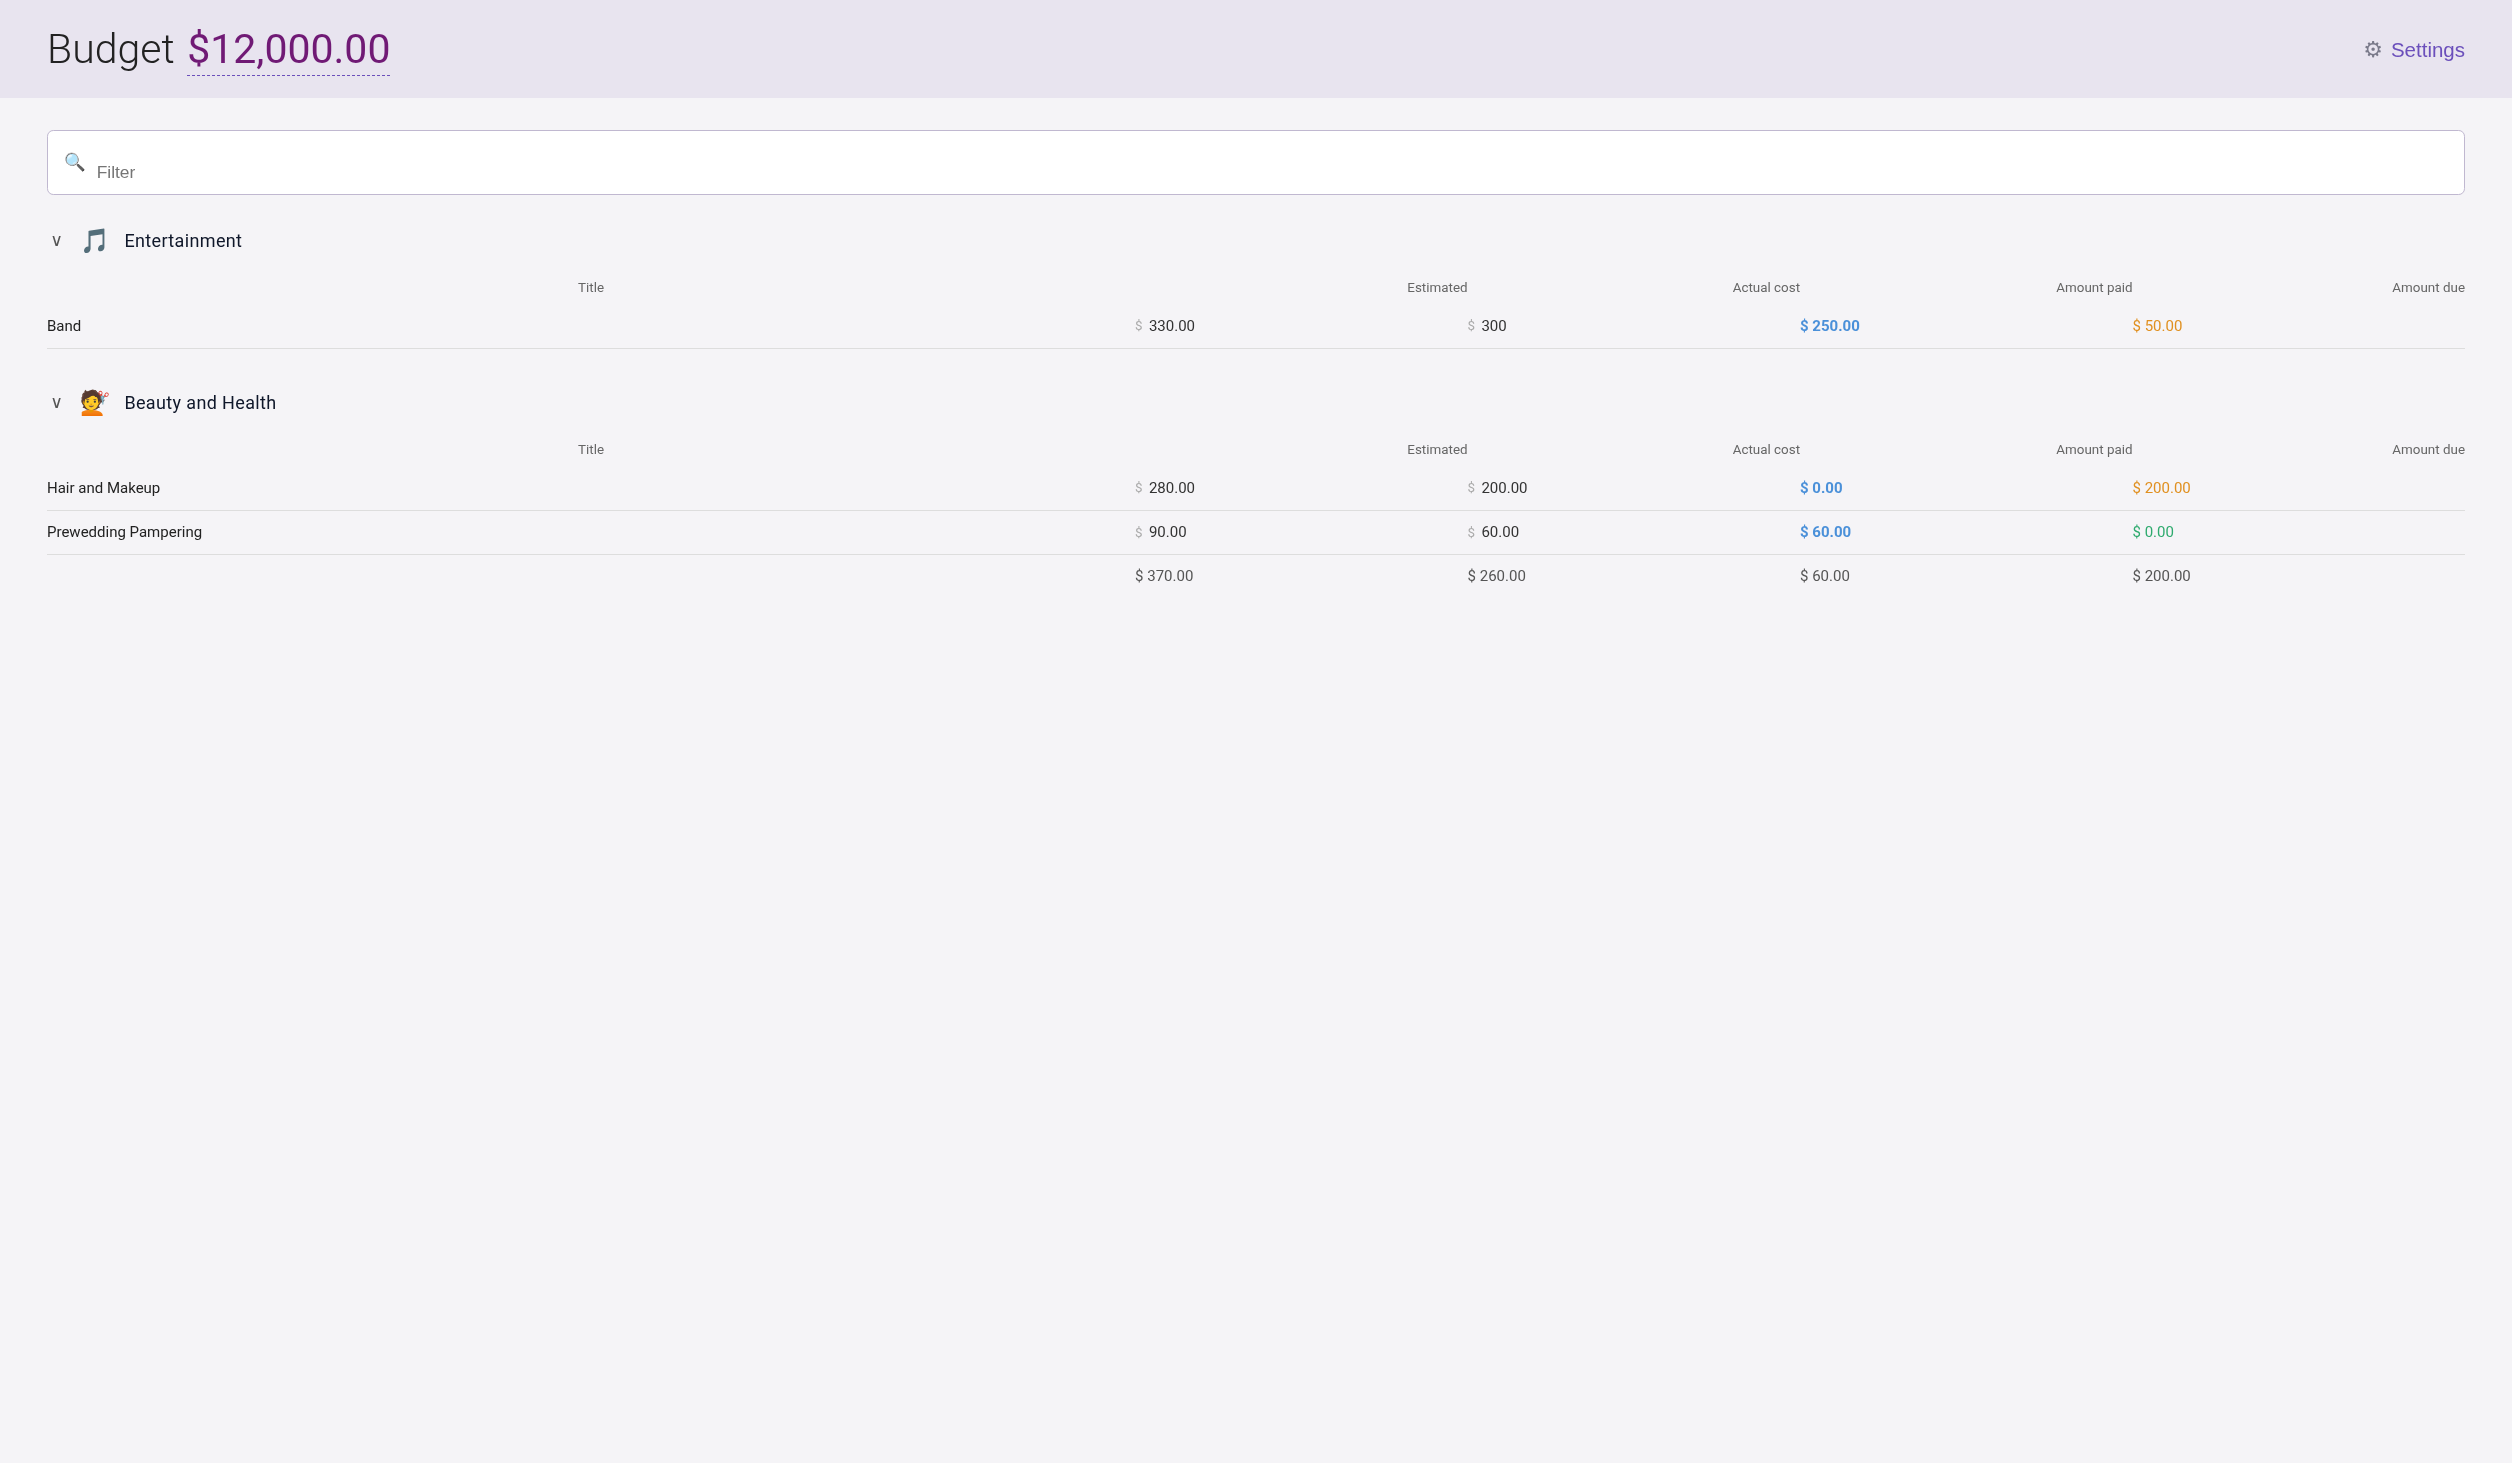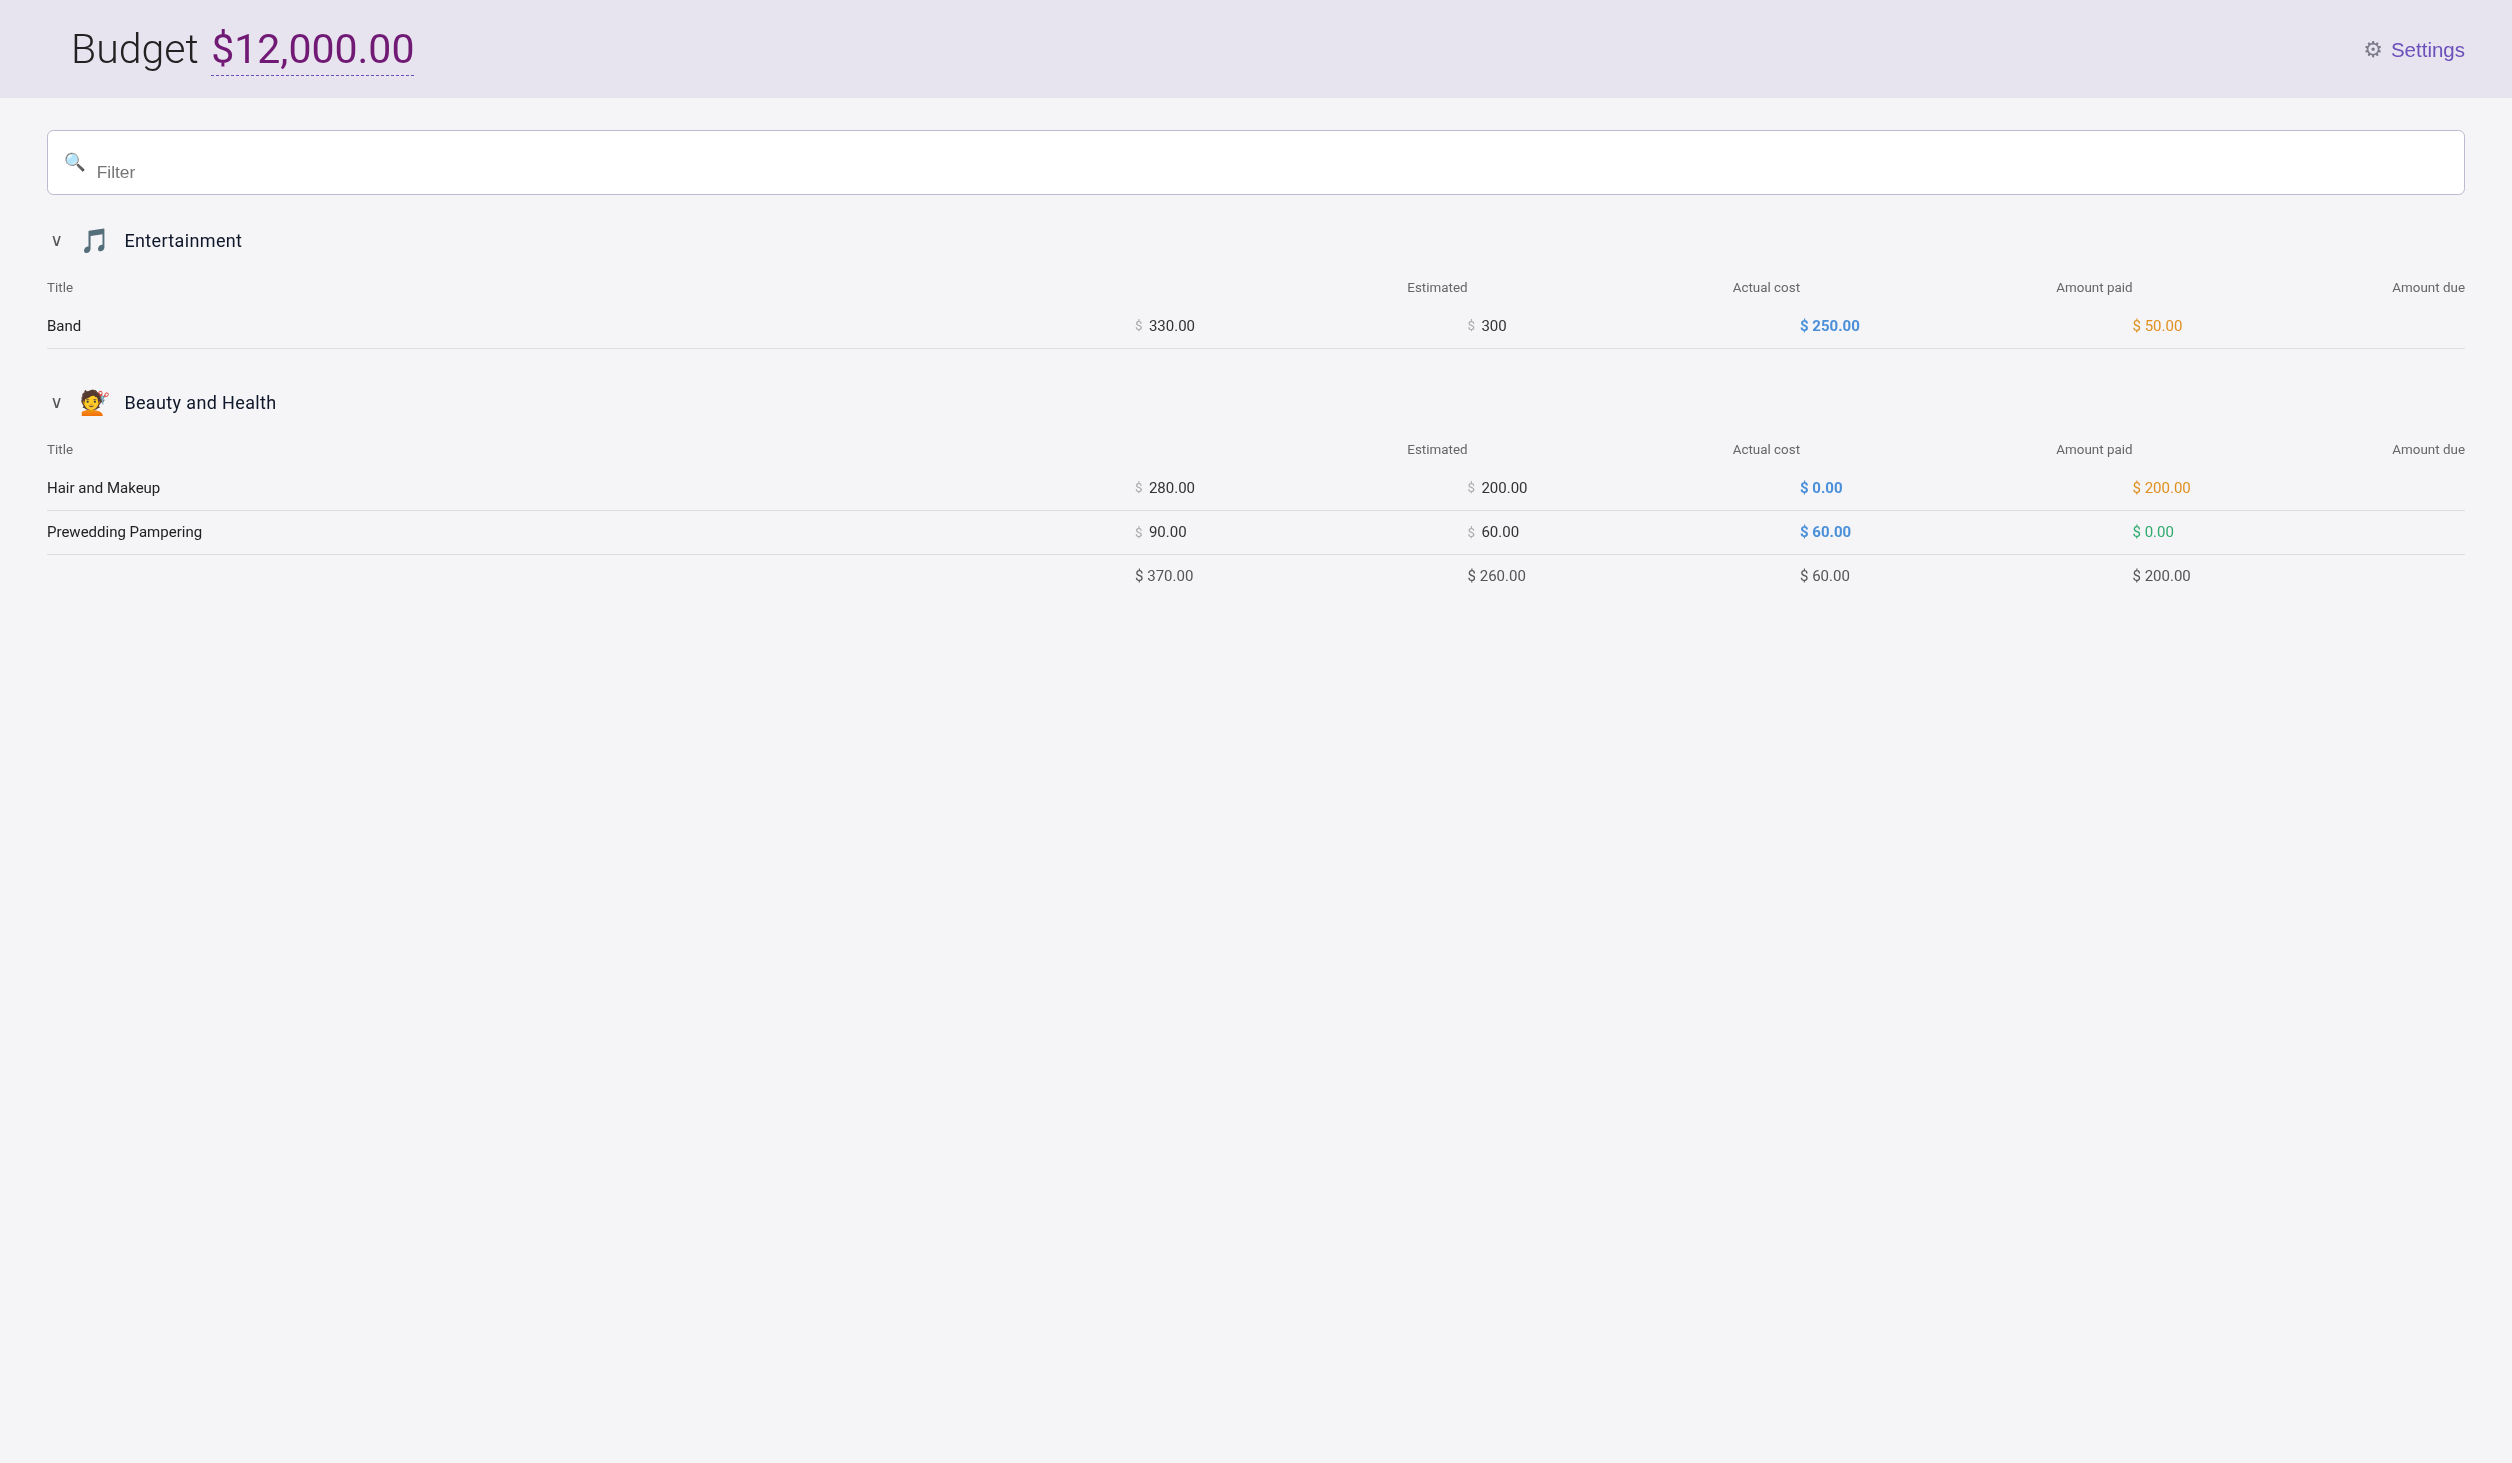--- a/index.html
+++ b/index.html
@@ -18,21 +18,20 @@
       justify-content: space-between;
     }
 
     .header-title {
       font-size: 41px;
       font-weight: 300;
       color: #222;
       display: flex;
       align-items: baseline;
       gap: 12.6px;
-      margin-left: 24px;
     }
 
     .header-amount {
       color: #701a75;
       font-weight: 400;
       border-bottom: 1.6px dashed #6b4fbb;
       padding-bottom: 1.6px;
     }
 
     .settings-btn {
@@ -116,21 +115,21 @@
 
     .budget-table {
       width: 100%;
       border-collapse: collapse;
     }
 
     .budget-table thead tr th {
       font-size: 13.4px;
       font-weight: 400;
       color: #666;
-      text-align: left;
+      text-align: center;
       padding: 6.3px 0 9.5px 0;
     }
 
     .budget-table thead tr th:first-child {
       width: 45%;
     }
 
     .budget-table thead tr th:not(:first-child) {
       width: 13.75%;
       text-align: right;

